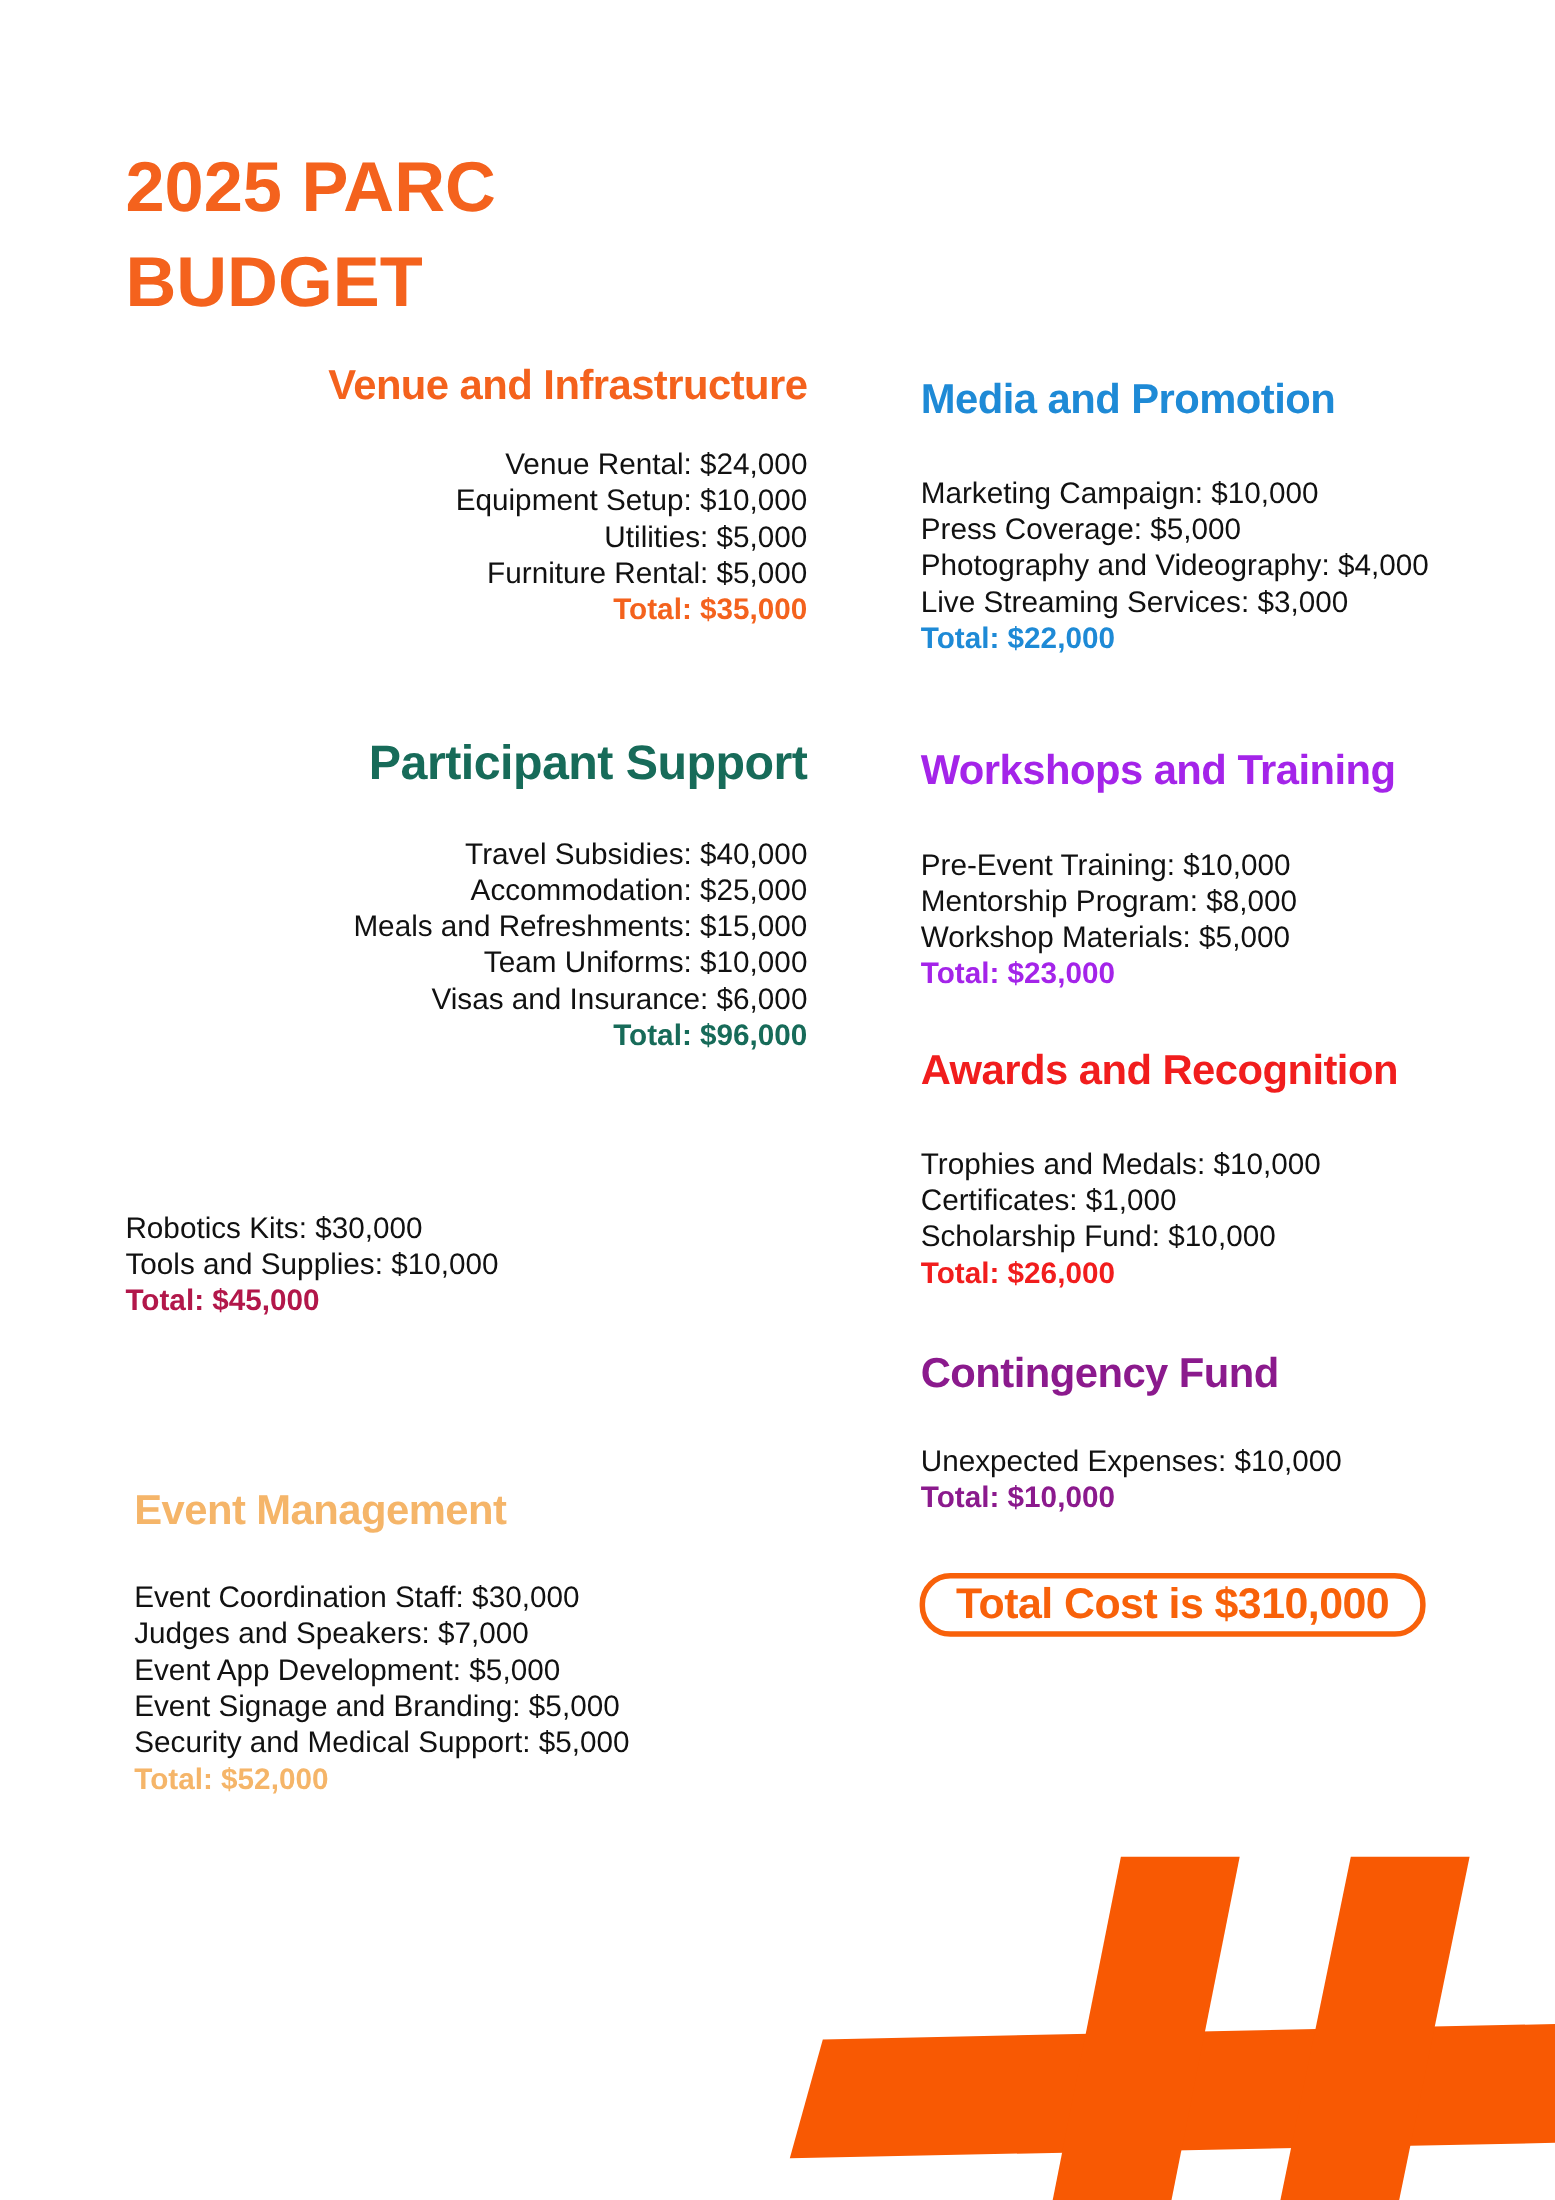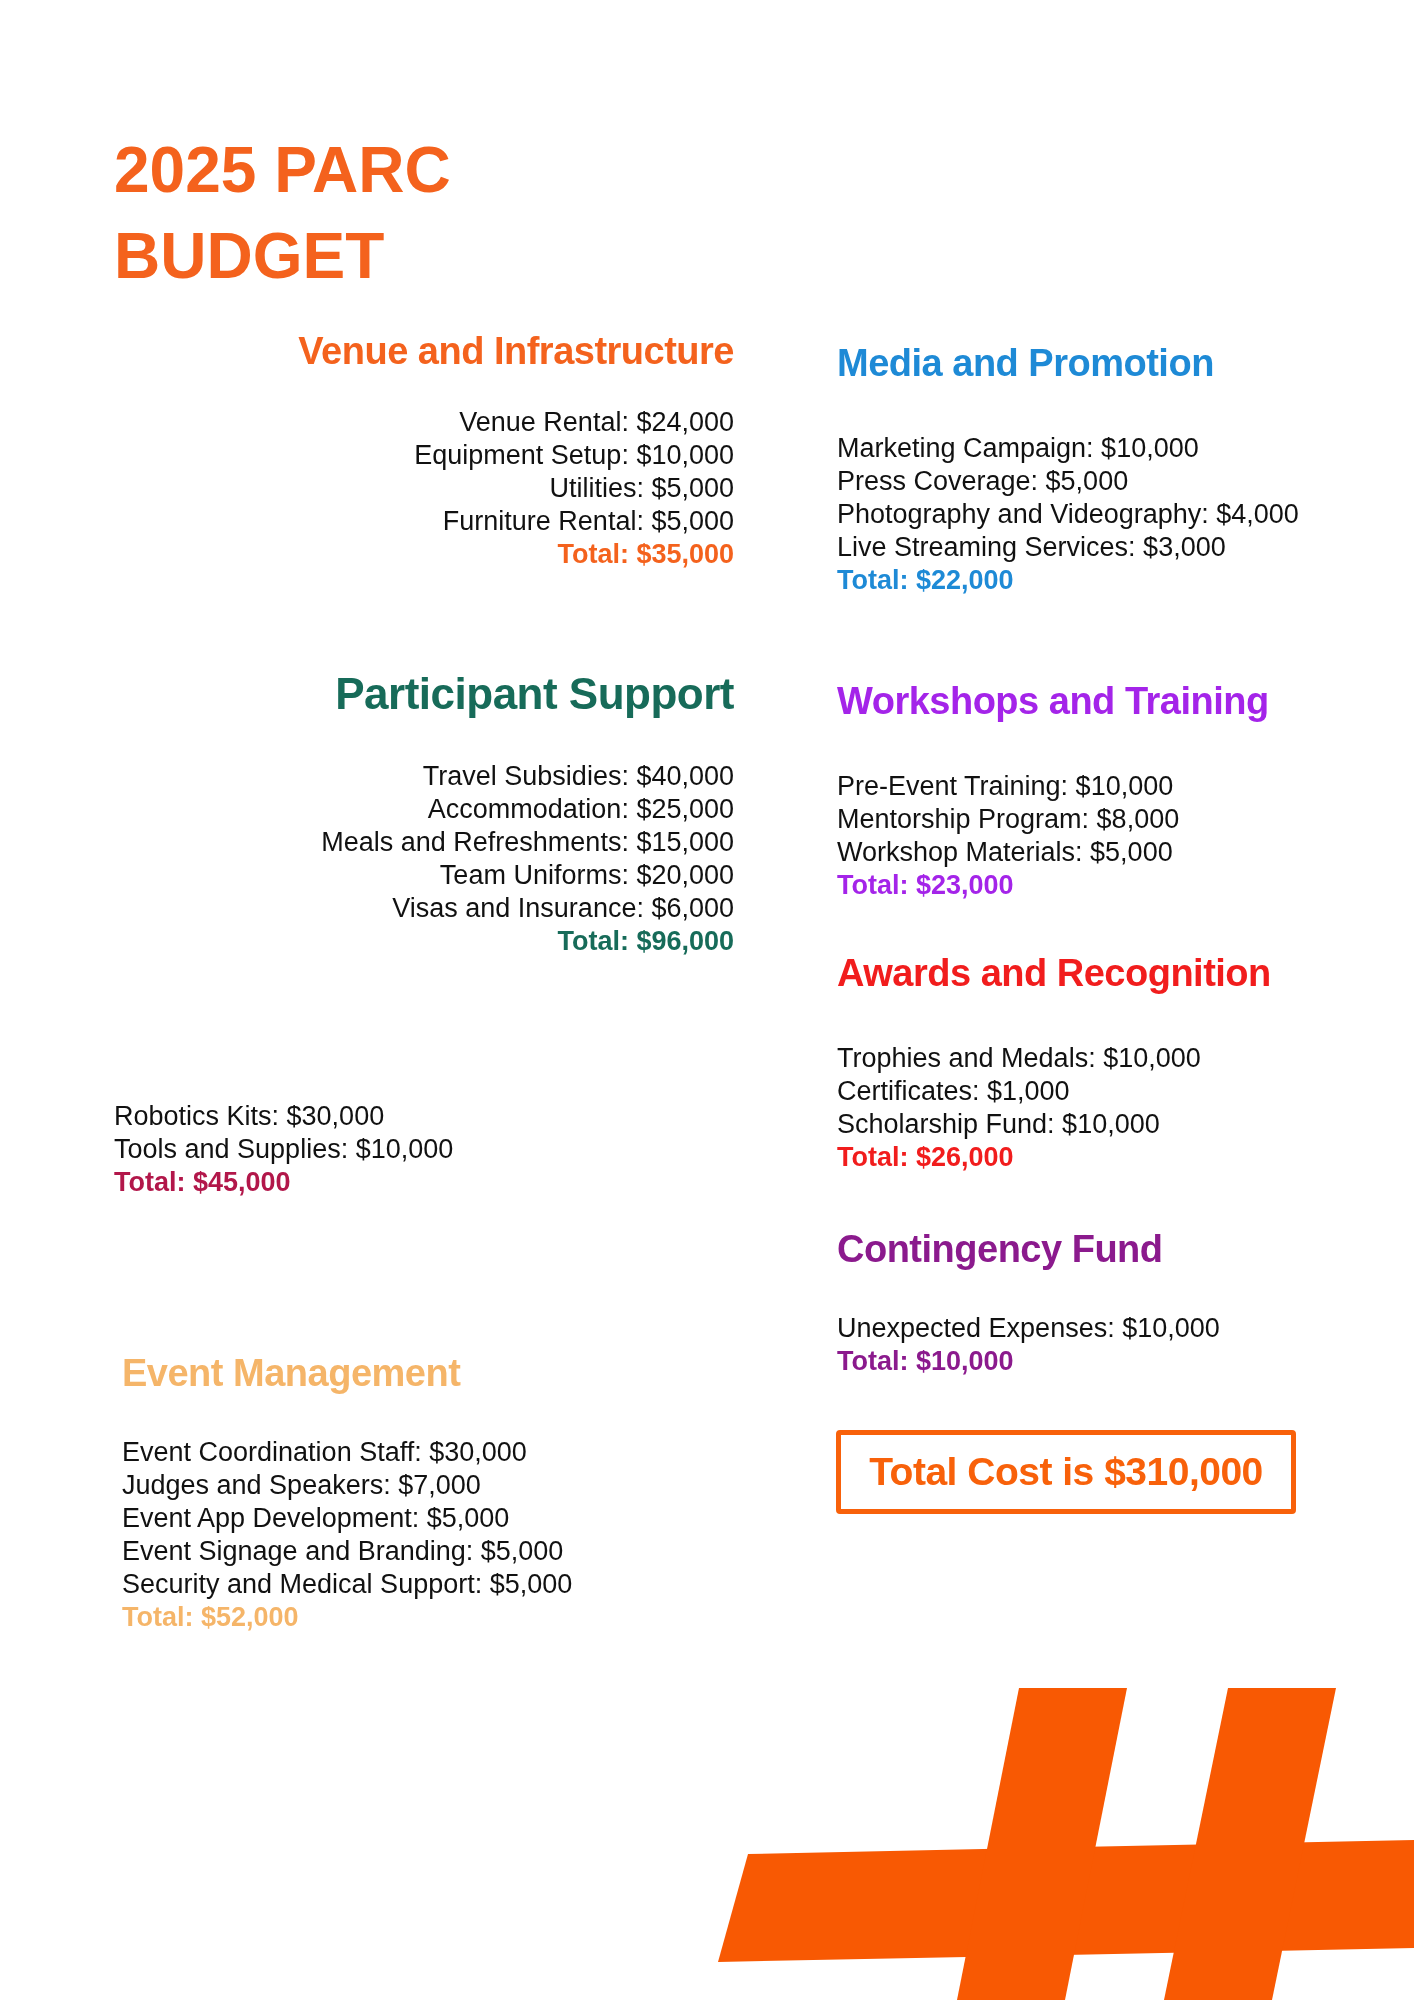--- a/index.html
+++ b/index.html
@@ -40,22 +40,22 @@
   .budget-section[data-id="media"]       {left:837px;top:340px;}
   .budget-section[data-id="media"] .items{margin-top:46px;}
   .budget-section[data-id="workshops"]   {left:837px;top:678px;}
   .budget-section[data-id="workshops"] .items{margin-top:46px;}
   .budget-section[data-id="awards"]      {left:837px;top:950px;}
   .budget-section[data-id="awards"] .items{margin-top:46px;}
   .budget-section[data-id="contingency"] {left:837px;top:1226px;}
   
   #total-box{
     position:absolute;left:836px;top:1430px;
-    width:460px;height:84px;
-    border:5px solid #f8610a;border-radius:4px;
+    width:460px;height:58px;
+    border:5px solid #f8610a;border-radius:28px;
     display:flex;align-items:center;justify-content:center;
     box-sizing:border-box;
     text-align:center;
   }
   #total-box .total-box-text{
     font-size:39px;font-weight:bold;letter-spacing:-0.5px;
   }
   
   #hashtag{position:absolute;left:0;top:0;width:1414px;height:2000px;pointer-events:none;}
 </style>
@@ -77,21 +77,21 @@
           <div class="item">Furniture Rental: $5,000</div>
           <div class="total" style="color: rgb(244, 98, 29);">Total: $35,000</div>
         </div>
       </section>
       <section class="budget-section" data-id="participant">
         <h2 style="color: rgb(23, 107, 89);">Participant Support</h2>
         <div class="items">
           <div class="item">Travel Subsidies: $40,000</div>
           <div class="item">Accommodation: $25,000</div>
           <div class="item">Meals and Refreshments: $15,000</div>
-          <div class="item">Team Uniforms: $20,000</div>
+          <div class="item">Team Uniforms: $10,000</div>
           <div class="item">Visas and Insurance: $6,000</div>
           <div class="total" style="color: rgb(23, 107, 89);">Total: $96,000</div>
         </div>
       </section>
       <section class="budget-section" data-id="robotics">
         <div class="items">
           <div class="item">Robotics Kits: $30,000</div>
           <div class="item">Tools and Supplies: $10,000</div>
           <div class="total" style="color: rgb(178, 23, 74);">Total: $45,000</div>
         </div>

